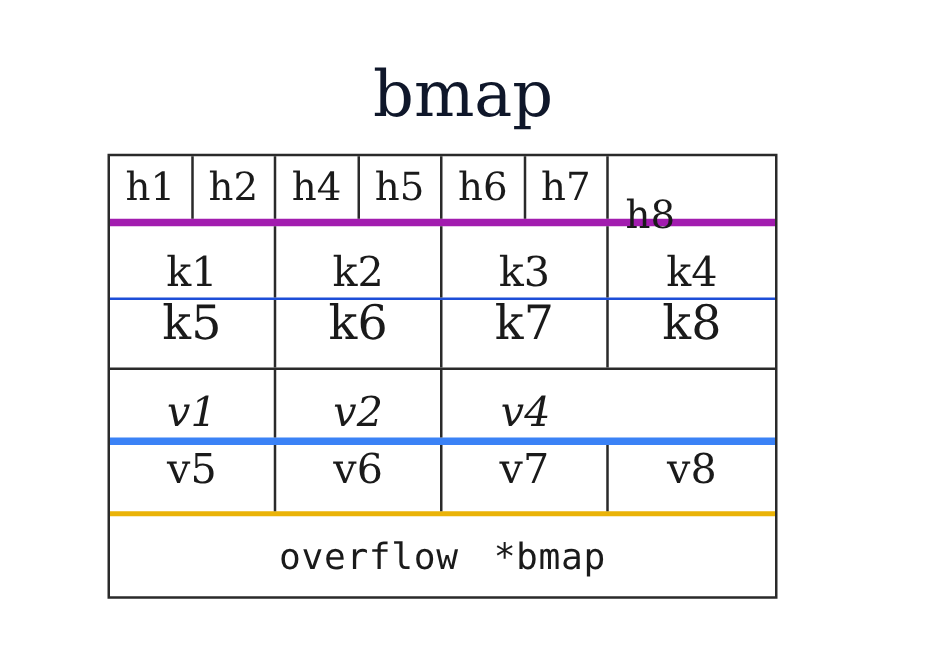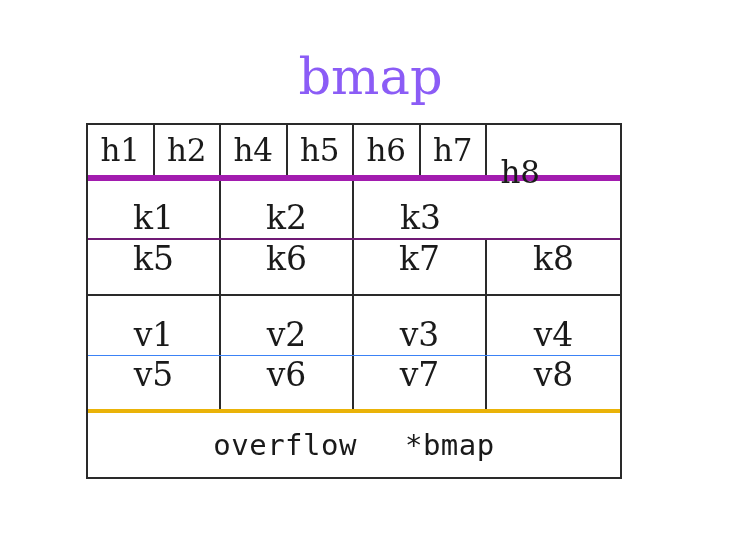--- a/index.html
+++ b/index.html
@@ -22,21 +22,21 @@
   #diagram-title {
     position: absolute;
     left: 0;
     top: 48px;
     width: 741px;
     text-align: center;
     font-family: "DejaVu Serif", "Liberation Serif", serif;
     font-size: 51px;
     line-height: 58px;
     font-weight: 400;
-    color: #8b5cf6;
+    color: #0f172a;
     letter-spacing: 0px;
     white-space: nowrap;
   }
 
   
   #bmap-table {
     position: absolute;
     left: 86px;
     top: 123px;
     width: 536px;
@@ -80,21 +80,22 @@
   }
   #tophash-row .cell:last-child {
     border-right: none;
     margin-top: 22px;
   }
 
   
   #keys-row-1 {
     top: 56px;
     height: 59px;
-    border-bottom: 2px solid #701a75;
+    border-bottom: 2px solid #1d4ed8;
+    justify-content: space-between;
   }
   #keys-row-1 .cell {
     width: 25%;
     height: 100%;
     align-items: flex-end;
     padding-bottom: 2px;
     font-size: 33px;
     line-height: 37px;
     border-right: 2px solid #2a2a2a;
   }
@@ -103,31 +104,32 @@
   #keys-row-2 {
     top: 115px;
     height: 56px;
     border-bottom: 2px solid #2a2a2a;
   }
   #keys-row-2 .cell {
     width: 25%;
     height: 100%;
     align-items: flex-start;
     padding-top: 0px;
-    font-size: 33px;
+    font-size: 38px;
     line-height: 37px;
     border-right: 2px solid #2a2a2a;
   }
   #keys-row-2 .cell:last-child { border-right: none; }
 
   
   #values-row-1 {
     top: 171px;
     height: 60px;
-    border-bottom: 1px solid #3b82f6;
+    border-bottom: 6px solid #3b82f6;
+    font-style: italic;
   }
   #values-row-1 .cell {
     width: 25%;
     height: 100%;
     align-items: flex-end;
     padding-bottom: 2px;
     font-size: 33px;
     line-height: 37px;
     border-right: 2px solid #2a2a2a;
   }
@@ -155,21 +157,20 @@
   }
   #overflow-row .cell {
     width: 100%;
     height: 100%;
     align-items: center;
     justify-content: center;
     font-family: "DejaVu Sans Mono", "Liberation Mono", monospace;
     font-size: 29px;
     line-height: 33px;
     letter-spacing: 0.5px;
-    gap: 10px;
   }
   .overflow-gap {
     display: inline-block;
     width: 28px;
   }
 </style>
 </head>
 <body>
 
 <div id="canvas">
@@ -185,33 +186,33 @@
       <div class="cell">h5</div>
       <div class="cell">h6</div>
       <div class="cell">h7</div>
       <div class="cell">h8</div>
     </div>
 
     <div class="row" id="keys-row-1">
       <div class="cell">k1</div>
       <div class="cell">k2</div>
       <div class="cell">k3</div>
+      <div class="cell">k4</div>
     </div>
 
     <div class="row" id="keys-row-2">
       <div class="cell">k5</div>
       <div class="cell">k6</div>
       <div class="cell">k7</div>
       <div class="cell">k8</div>
     </div>
 
     <div class="row" id="values-row-1">
       <div class="cell">v1</div>
       <div class="cell">v2</div>
-      <div class="cell">v3</div>
       <div class="cell">v4</div>
     </div>
 
     <div class="row" id="values-row-2">
       <div class="cell">v5</div>
       <div class="cell">v6</div>
       <div class="cell">v7</div>
       <div class="cell">v8</div>
     </div>
 

